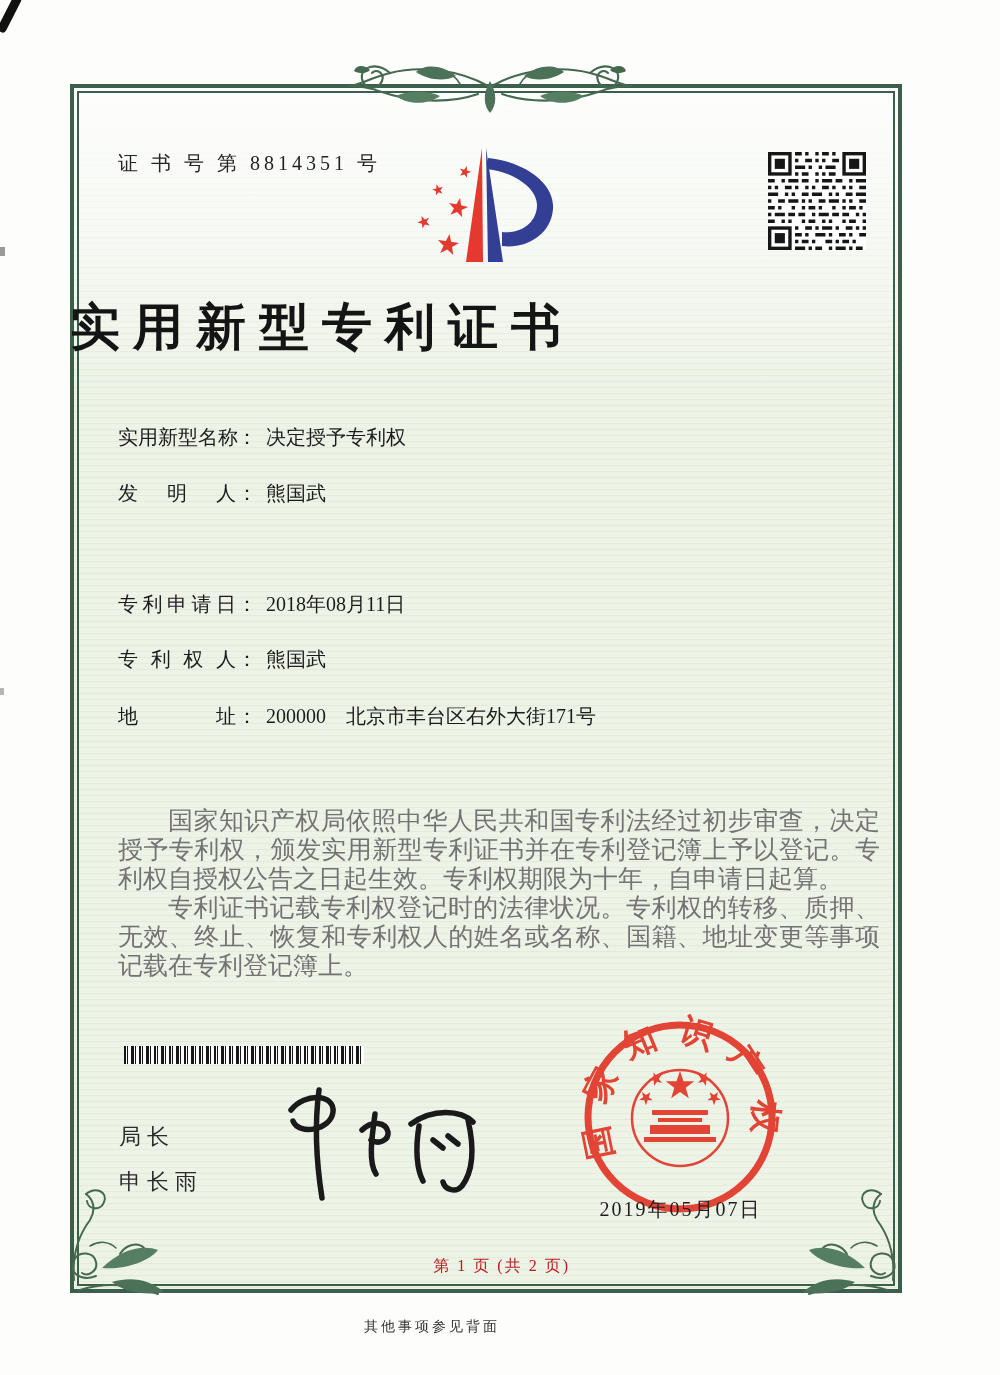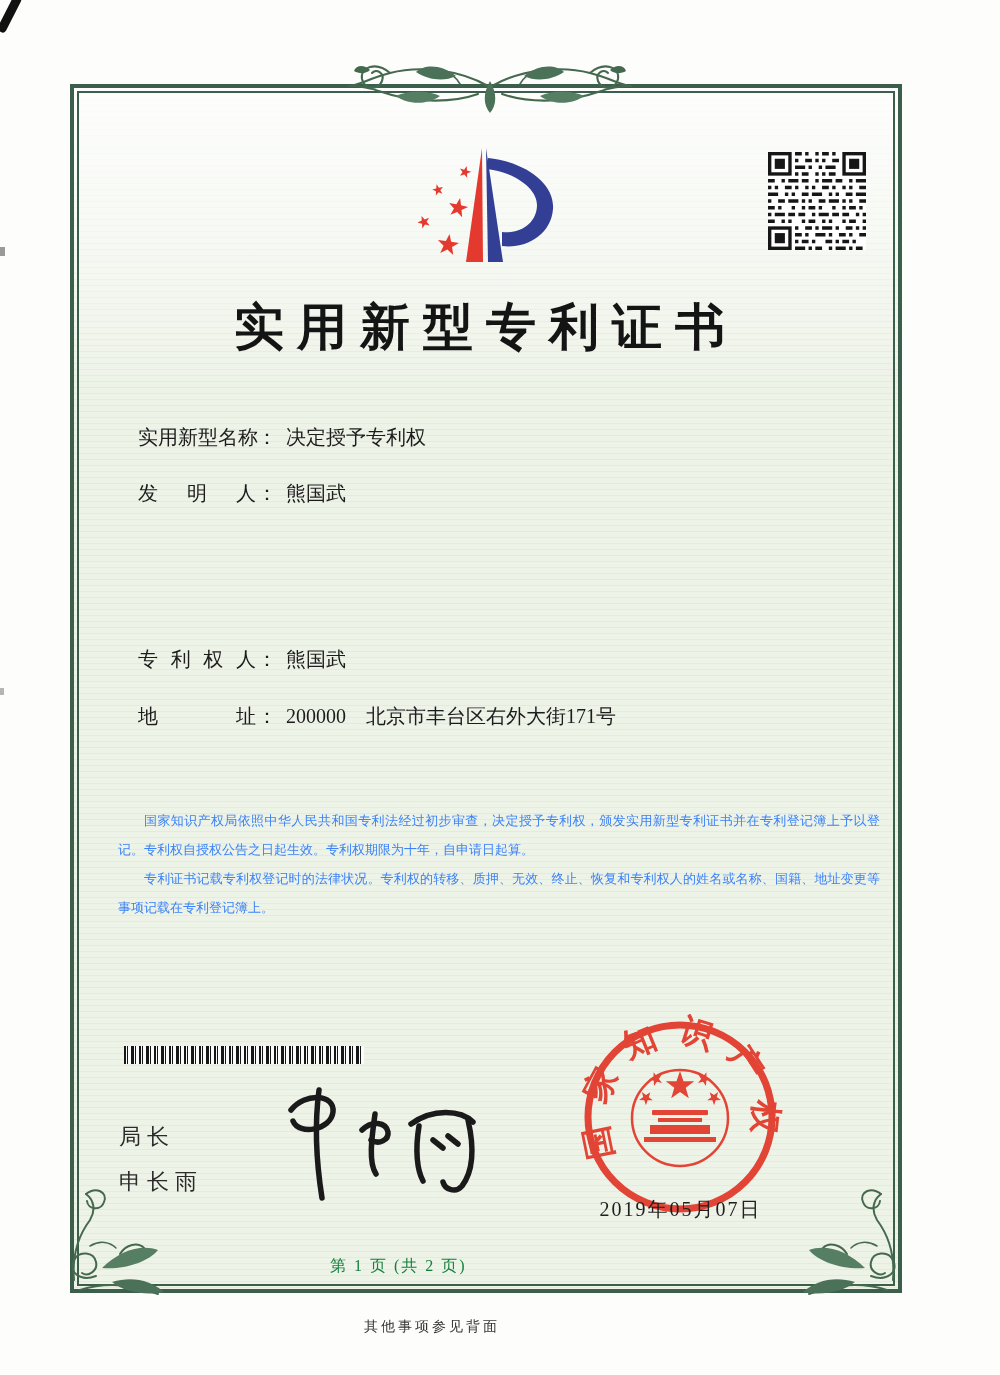--- a/index.html
+++ b/index.html
@@ -6,42 +6,42 @@
   .page{position:relative;width:1000px;height:1375px;background:#fdfdfc;overflow:hidden;
         font-family:"Liberation Serif","DejaVu Serif",serif;color:#1e1e1e;}
   
   .frame{position:absolute;left:70px;top:84px;width:832px;height:1209px;
          border:4px solid #3b5f4a;box-sizing:border-box;
          background:
            linear-gradient(180deg,rgba(255,255,255,.92) 0px,rgba(255,255,255,.55) 140px,rgba(255,255,255,0) 300px),
            repeating-linear-gradient(180deg,#eef3e8 0px,#eef3e8 5px,#e3ebda 5px,#e3ebda 6px);}
   .frame-inner{position:absolute;left:3px;top:3px;right:3px;bottom:3px;border:2px solid #3b5f4a;}
   .cert-no{position:absolute;left:118px;top:150px;font-size:20px;letter-spacing:4px;color:#242424;}
-  .title{position:absolute;left:70px;top:294px;width:832px;text-align:center;
+  .title{position:absolute;left:70px;top:294px;width:832px;
          font-size:50px;font-weight:bold;letter-spacing:13px;color:#141414;}
   .row{position:absolute;left:118px;font-size:20px;white-space:nowrap;color:#1c1c1c;width:770px;}
-  .flabel{display:inline-block;width:118px;text-align:justify;text-align-last:justify;vertical-align:baseline;margin-left:20px;}
+  .flabel{display:inline-block;width:118px;text-align:justify;text-align-last:justify;vertical-align:baseline;}
   .fcolon{display:inline-block;margin-left:1px;}
   .fvalue{margin-left:9px;}
   .row-extra{position:absolute;left:367px;top:0;}
-  .paras{position:absolute;left:118px;top:806px;width:762px;font-size:13px;line-height:29px;
-         text-align:justify;color:#3b82f6;}
+  .paras{position:absolute;left:118px;top:806px;width:762px;font-size:25px;line-height:29px;
+         text-align:justify;color:#737373;}
   .paras p{margin:0;text-indent:2em;}
   .barcode{position:absolute;left:124px;top:1046px;width:240px;height:18px;
            background:repeating-linear-gradient(90deg,#161616 0 2px,#fbfbfb 2px 3px,#161616 3px 4px,#fbfbfb 4px 7px,#161616 7px 10px,#fbfbfb 10px 11px,#161616 11px 12px,#fbfbfb 12px 15px);}
   .signer-role{position:absolute;left:119px;top:1122px;font-size:22px;letter-spacing:6px;
                font-family:Liberation Sans, sans-serif;color:#2b2b2b;}
   .signer-name{position:absolute;left:119px;top:1167px;font-size:22px;letter-spacing:6px;
                font-family:"Liberation Sans","DejaVu Sans",sans-serif;color:#2b2b2b;}
   .sig{position:absolute;left:275px;top:1078px;}
   .seal{position:absolute;left:578px;top:1014px;opacity:.93;}
   .seal-date{position:absolute;left:578px;top:1196px;width:205px;text-align:center;
              font-size:20px;letter-spacing:2px;color:#1f1f1f;z-index:6;}
-  .page-no{position:absolute;left:330px;top:1256px;width:240px;text-align:left;font-size:16px;
-           letter-spacing:2px;color:#15803d;}
+  .page-no{position:absolute;left:330px;top:1256px;width:240px;text-align:right;font-size:16px;
+           letter-spacing:2px;color:#b91c1c;}
   .back-note{position:absolute;left:300px;top:1318px;width:264px;text-align:center;font-size:14px;
              letter-spacing:3px;color:#343434;}
   .logo{position:absolute;left:408px;top:146px;}
   .qr{position:absolute;left:768px;top:152px;}
   .flourish-top{position:absolute;left:345px;top:58px;z-index:3;}
   .flourish-bl{position:absolute;left:60px;top:1184px;z-index:3;}
   .flourish-br{position:absolute;left:792px;top:1184px;z-index:3;transform:scaleX(-1);}
   .mark-tl{position:absolute;left:5px;top:-6px;width:9px;height:40px;background:#111;
            transform:rotate(27deg);border-radius:4px;}
   .mark-l1{position:absolute;left:0px;top:247px;width:5px;height:9px;background:#9a9a9a;}
@@ -92,20 +92,21 @@
       <path d="M14,96 C12,72 18,52 30,36 C36,26 34,16 26,10"></path>
       <path d="M26,10 c10,-8 22,-2 18,8 c-3,9 -16,8 -17,-1"></path>
       <path d="M60,70 c6,-10 18,-12 24,-6"></path>
       <path d="M20,106 C45,98 72,100 98,110"></path>
       <path d="M42,84 C60,66 82,60 98,66 C88,78 64,86 42,84 Z" fill="#567e63" stroke="none"></path>
       <path d="M52,98 C72,92 90,96 104,108 C86,112 64,108 52,98 Z" fill="#4b7258" stroke="none"></path>
       <path d="M30,62 c10,-6 20,-4 26,2" stroke-width="1.5"></path>
     </g>
   </svg>
 
+  <div class="cert-no">证 书 号 第 8814351 号</div>
 
   <svg class="logo" width="160" height="122" viewBox="0 0 160 122">
     <defs>
       <path id="star" d="M0,-10 L2.35,-3.24 9.51,-3.09 3.8,1.24 5.88,8.09 0,4 -5.88,8.09 -3.8,1.24 -9.51,-3.09 -2.35,-3.24 Z"></path>
     </defs>
     <path d="M80,12 C118,16 147,38 145,63 C143,89 118,103 94,100 L94,86 C114,88 129,76 129,59 C129,42 106,26 79,23 Z" fill="#333f94"></path>
     <polygon points="78,2 80,116 95,116" fill="#333f94"></polygon>
     <polygon points="74,2 58,116 75,116" fill="#e4392e"></polygon>
     <g fill="#e4392e">
       <use href="#star" transform="translate(57,26) scale(0.62) rotate(16)"></use>
@@ -152,20 +153,23 @@
     </g>
   </svg>
 
   <div class="title">实用新型专利证书</div>
 
   <div class="row" style="top:424px">
     <span class="flabel">实用新型名称</span><span class="fcolon">：</span><span class="fvalue">决定授予专利权</span>
   </div>
   <div class="row" style="top:480px">
     <span class="flabel">发明人</span><span class="fcolon">：</span><span class="fvalue">熊国武</span>
+  </div>
+  <div class="row" style="top:591px">
+    <span class="flabel">专利申请日</span><span class="fcolon">：</span><span class="fvalue">2018年08月11日</span>
   </div>
   <div class="row" style="top:646px">
     <span class="flabel">专利权人</span><span class="fcolon">：</span><span class="fvalue">熊国武</span>
   </div>
   <div class="row" style="top:703px">
     <span class="flabel">地址</span><span class="fcolon">：</span><span class="fvalue">200000　北京市丰台区右外大街171号</span>
   </div>
 
   <div class="paras">
     <p>国家知识产权局依照中华人民共和国专利法经过初步审查，决定授予专利权，颁发实用新型专利证书并在专利登记簿上予以登记。专利权自授权公告之日起生效。专利权期限为十年，自申请日起算。</p>

